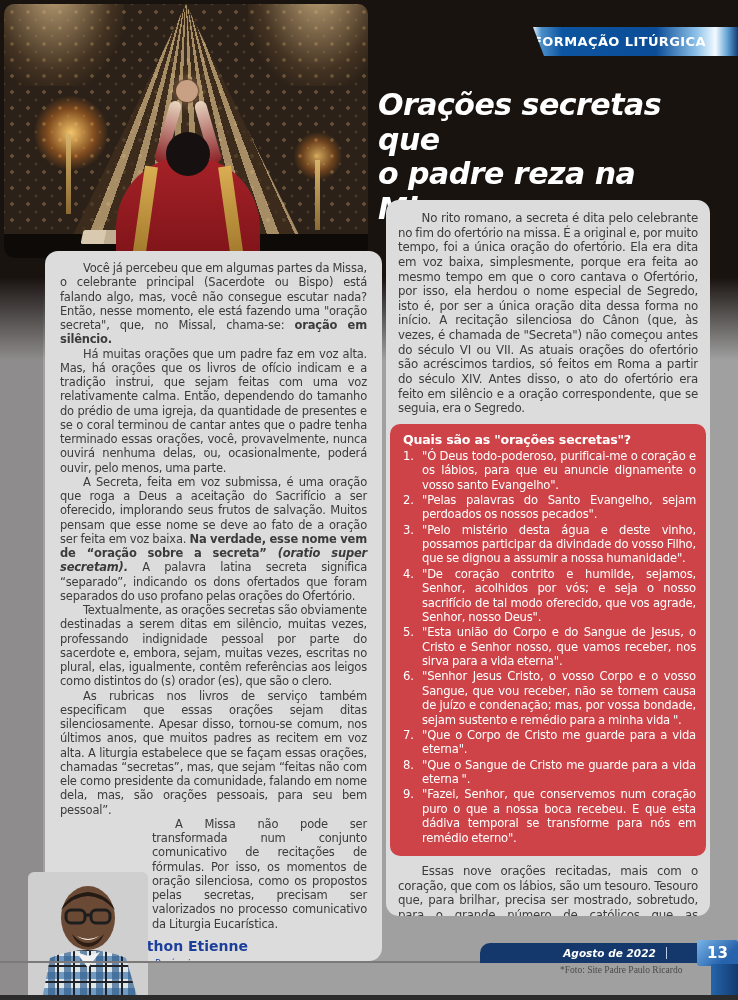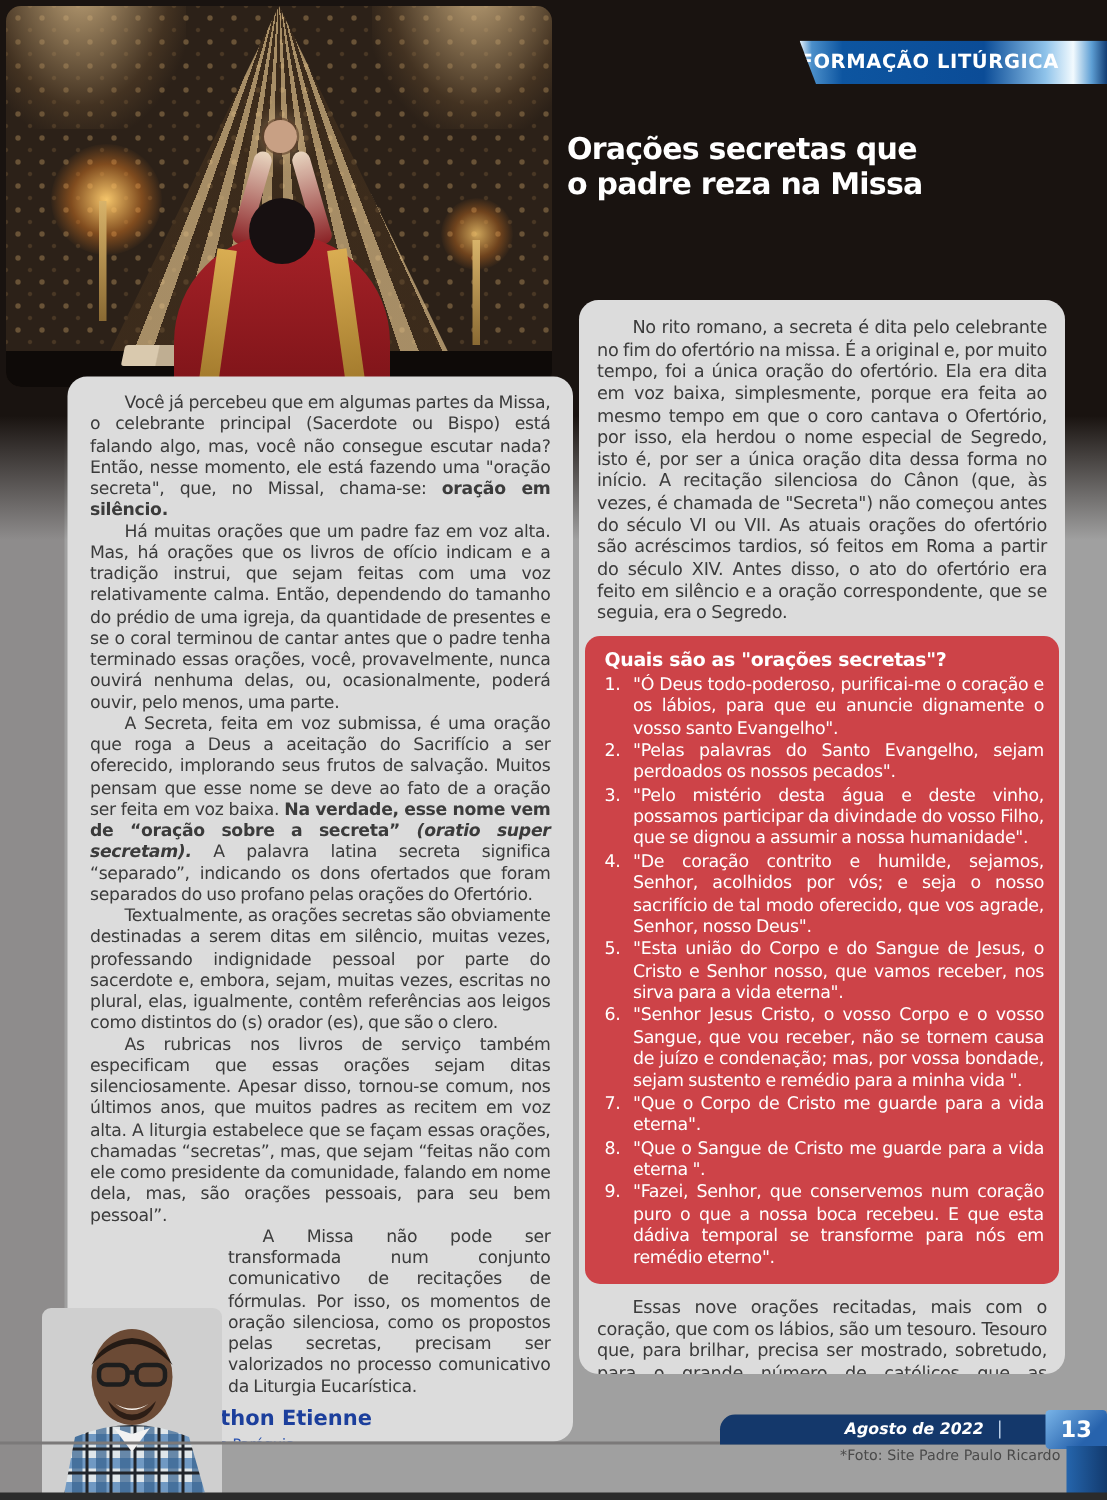--- a/index.html
+++ b/index.html
@@ -45,22 +45,22 @@
   .altar .book{position:absolute;left:78px;bottom:14px;width:46px;height:14px;background:linear-gradient(90deg,#d9c9ae 49%,#bfae92 51%);
     border-radius:2px;transform:skewX(-12deg);}
 
   
   .ribbon{left:533px;top:27px;width:205px;height:29px;display:flex;align-items:center;
     clip-path:polygon(0 0,100% 0,100% 100%,11px 100%);
     background:linear-gradient(90deg,#eaf5fd 0%,#4b8fca 4%,#0d55a0 14%,#0b4c97 60%,#8fc3ea 80%,#f2fafe 89%,#5e9fd4 95%,#123d74 100%);}
   .ribbon span{color:#fff;font-weight:bold;font-size:13px;letter-spacing:.4px;}
 
   
-  .headline{left:378px;top:88px;width:354px;color:#fff;font-weight:bold;
-    font-size:20px;line-height:1.15;letter-spacing:-.5px;}
+  .headline{left:378px;top:88px;width:354px;color:#fff;font-weight:bold;font-style:italic;
+    font-size:30px;line-height:1.15;letter-spacing:-.5px;}
 
   
   .box{background:#dcdcdc;border-radius:13px;overflow:hidden;color:#3b3b3b;}
   .left-box{left:45px;top:251px;width:337px;height:710px;padding:10px 15px;box-sizing:border-box;}
   .right-box{left:386px;top:200px;width:324px;height:716px;padding:11px 12px;box-sizing:border-box;}
   .left-box p,.right-box p{margin:0;text-align:justify;text-indent:2em;
     font-size:11.5px;line-height:1.24;letter-spacing:-.2px;word-spacing:-.5px;}
   .right-box p{font-size:11.8px;}
   .b{font-weight:bold;} .i{font-style:italic;}
 
@@ -86,21 +86,21 @@
   
   .footer-line{left:0;top:961px;width:738px;height:2px;background:#7b7979;}
   .footer-banner{left:480px;top:943px;width:258px;height:20px;background:#14386b;border-radius:10px 0 0 0;
     display:flex;align-items:center;color:#fff;justify-content:center;}
   .footer-banner .date{font-style:italic;font-weight:bold;font-size:10.5px;margin-left:22px;}
   .footer-banner .div{width:1px;height:12px;background:#b9cde6;margin:0 10px;}
   .footer-banner .pub{font-weight:bold;font-size:10.5px;letter-spacing:.2px;}
   .page-tab{left:697px;top:940px;width:41px;height:26px;border-radius:3px;
     background:linear-gradient(135deg,#79b4e8,#2763ad 70%);display:flex;align-items:center;justify-content:center;
     color:#fff;font-weight:bold;font-size:15px;}
-  .photo-credit{left:560px;top:965px;font-size:9.5px;color:#4a4a4a;}
+  .photo-credit{left:560px;top:965px;font-size:9.5px;color:#4a4a4a;font-family:Liberation Serif, serif;}
   .side-strip{left:711px;top:964px;width:27px;height:36px;background:linear-gradient(90deg,#2565ac,#123a6e);}
   .bottom-bar{left:0;top:995px;width:738px;height:5px;background:#2b2b2b;}
 </style>
 </head>
 <body>
 
 <div>
 
   <div class="abs left-strip"></div>
   <div class="abs hero-dark"></div>

